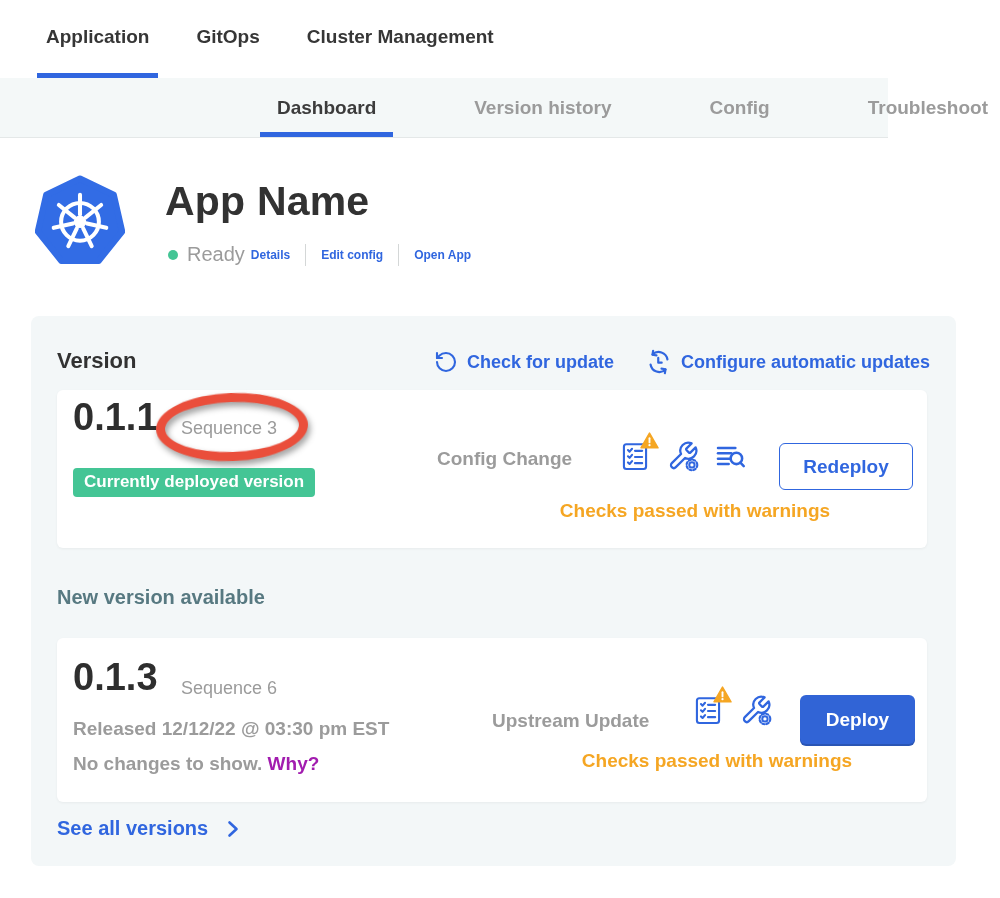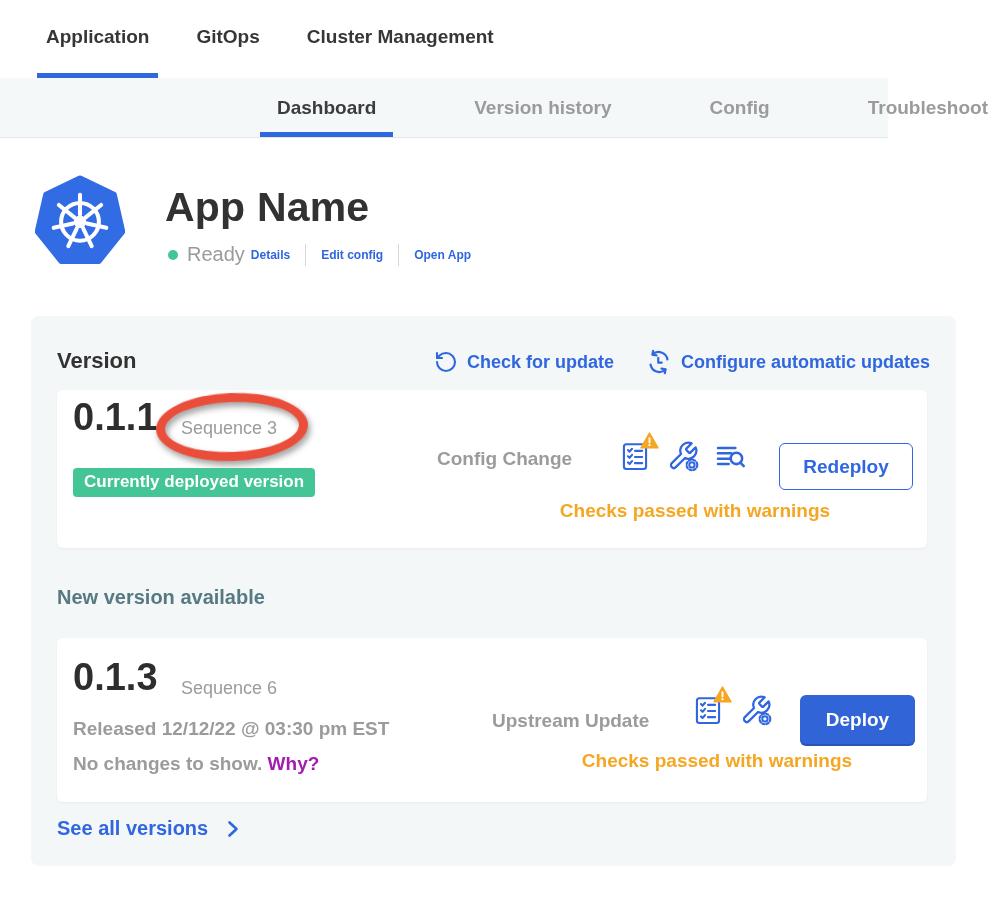--- a/index.html
+++ b/index.html
@@ -21,21 +21,21 @@
   
   .sub-nav { position:absolute; left:0; top:78px; width:888px; height:60px; background:#F4F8F8;
              border-bottom:1px solid #E4E8E8; display:flex; align-items:stretch; padding-left:260px; }
   .sub-nav-tab { display:flex; align-items:center; padding:0 17px; margin-right:64px;
                  font-size:19px; font-weight:600; color:#9B9B9B; white-space:nowrap; cursor:pointer;
                  border-bottom:5px solid transparent; padding-top:5px; }
   .sub-nav-tab.active { color:#3C3C3C; border-bottom-color:#3066DF; }
 
   
   .app-logo { position:absolute; left:35px; top:175px; width:90px; height:90px; }
-  .app-title { position:absolute; left:165px; top:178px; font-size:41px; font-weight:700; color:#323232; letter-spacing:.2px;margin-top:6px; }
+  .app-title { position:absolute; left:165px; top:178px; font-size:41px; font-weight:700; color:#323232; letter-spacing:.2px; }
   .app-status-row { position:absolute; left:168px; top:243px; display:flex; align-items:center; font-size:19px; }
   .status-dot { width:10px; height:10px; border-radius:50%; background:#44C595; margin-right:9px; }
   .status-text { color:#9B9B9B; font-weight:500; font-size:20px; margin-right:6px; }
   .header-link { color:#3066DF; font-weight:700; font-size:12px; cursor:pointer; }
   .link-sep { width:1px; height:22px; background:#D4D7D7; margin:0 15px; }
 
   
   .version-panel { position:absolute; left:31px; top:316px; width:925px; height:550px;
                    background:#F3F7F8; border-radius:8px; }
   .panel-title { position:absolute; left:26px; top:32px; font-size:22px; font-weight:700; color:#323232; }

